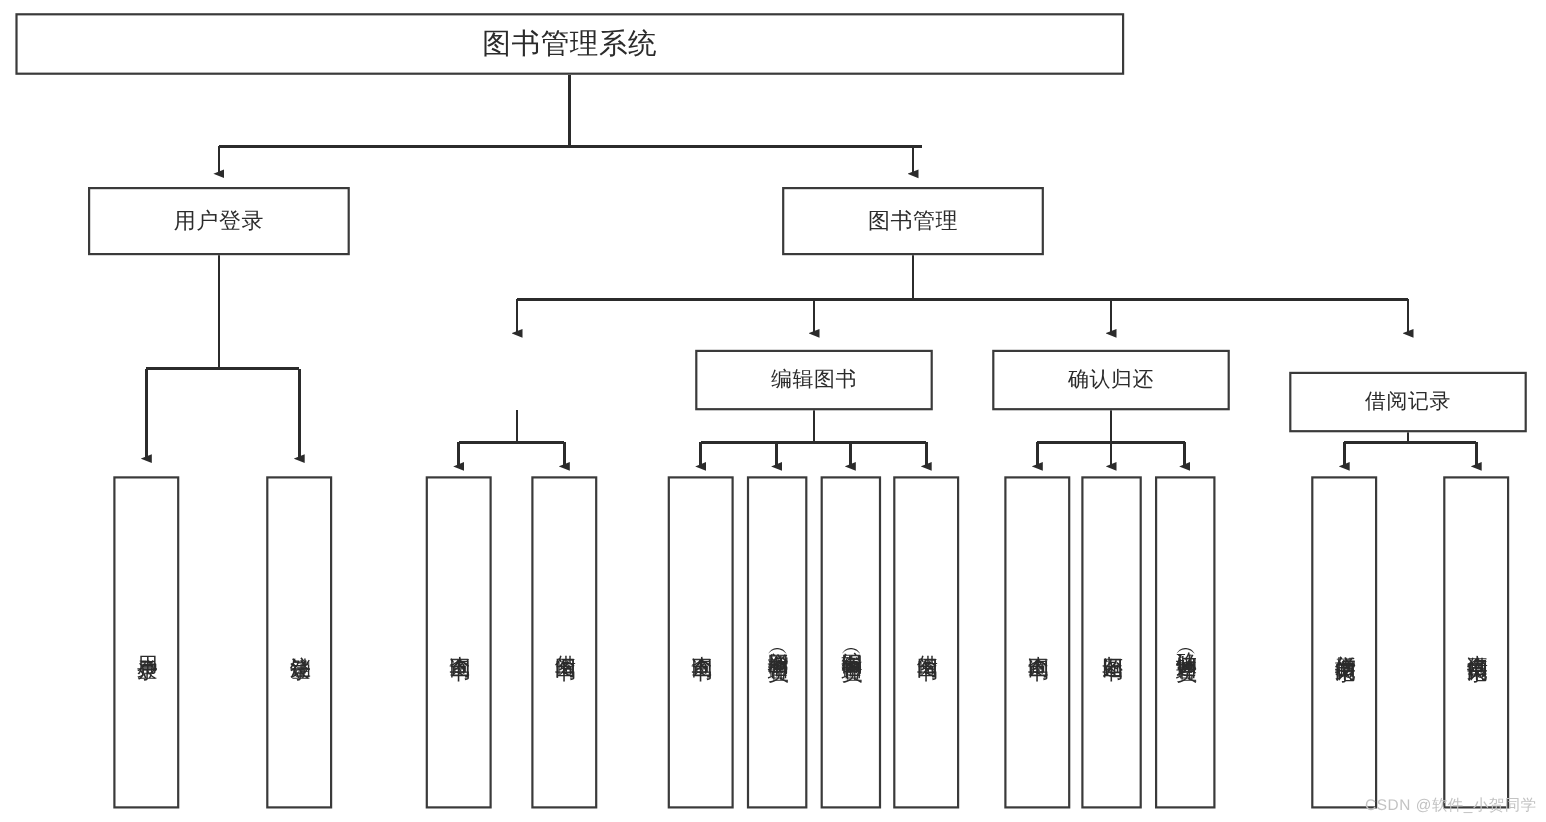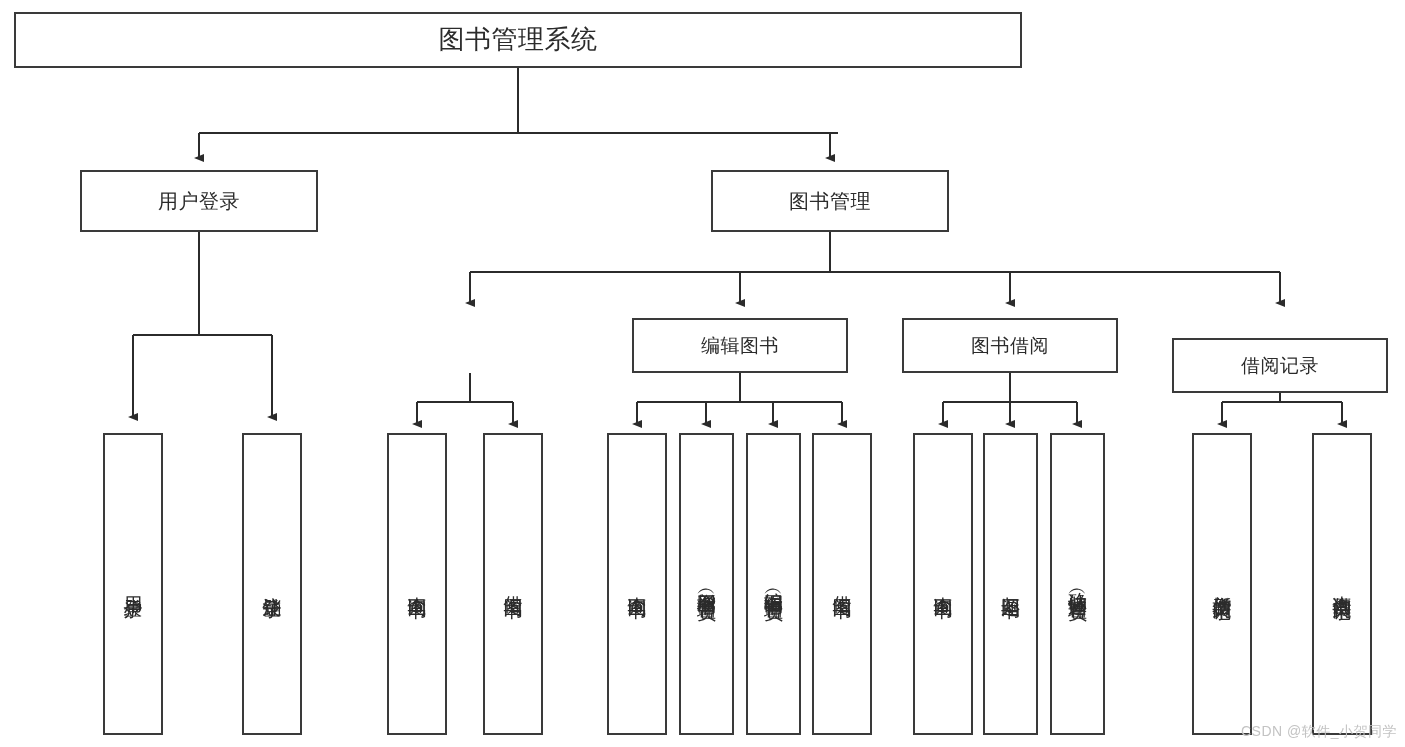--- a/index.html
+++ b/index.html
@@ -140,21 +140,21 @@
   <div class="node level2" style="left:711px; top:170px; width:238px; height:62px;">
     <span class="label">图书管理</span>
   </div>
 
 
   <div class="node level3" style="left:632px; top:318px; width:216px; height:55px;">
     <span class="label">编辑图书</span>
   </div>
 
   <div class="node level3" style="left:902px; top:318px; width:216px; height:55px;">
-    <span class="label">图书借阅</span>
+    <span class="label">确认归还</span>
   </div>
 
   <div class="node level3" style="left:1172px; top:318px; width:216px; height:55px;margin-top:20px;">
     <span class="label">借阅记录</span>
   </div>
 
   <div class="node leaf" style="left:103px; top:433px; width:60px; height:302px;">
     <span class="label">用户登录</span>
   </div>
 

